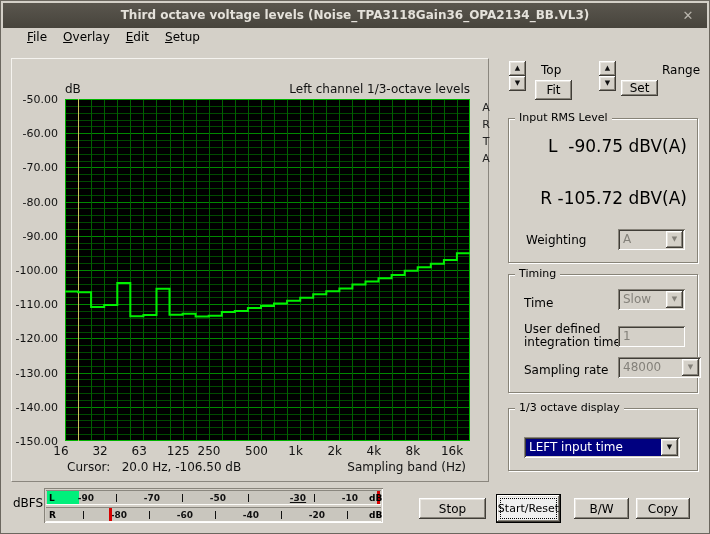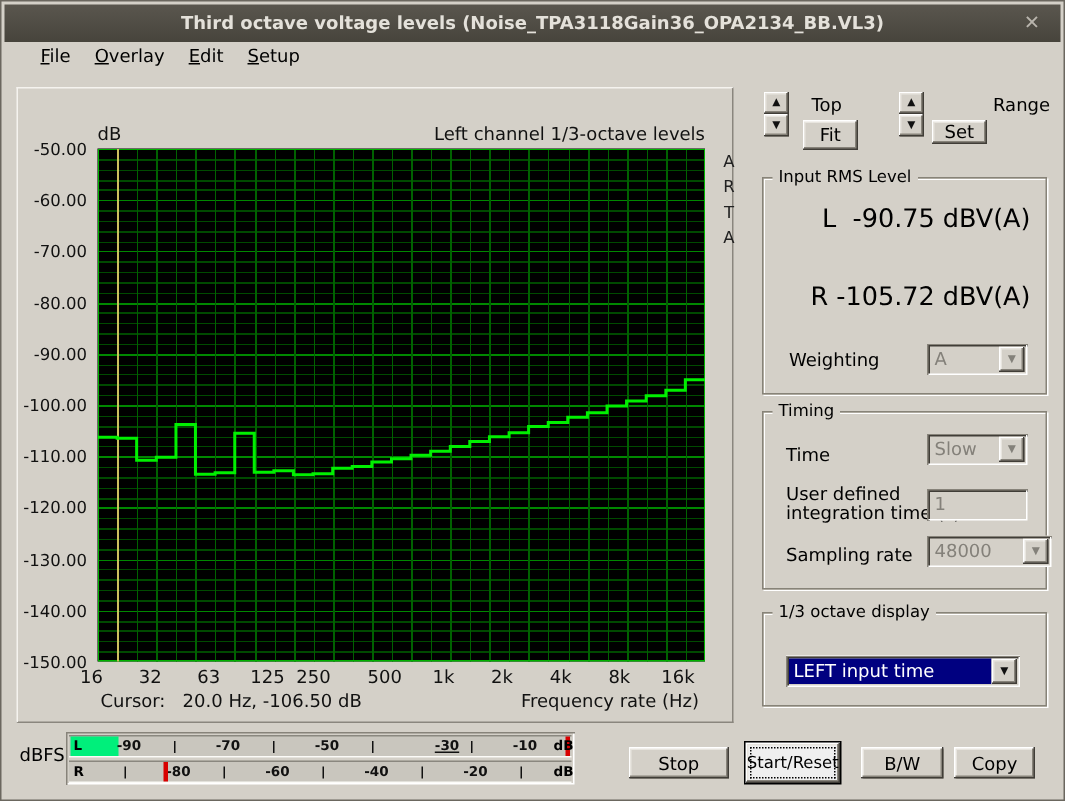--- a/index.html
+++ b/index.html
@@ -211,21 +211,21 @@
         <div class="xlab" style="left: 322.7px;">2k</div>
         <div class="xlab" style="left: 361.8px;">4k</div>
         <div class="xlab" style="left: 400.9px; text-align: right;">8k</div>
         <div class="xlab" style="left: 440px;">16k</div>
       </div>
     <div id="arta-mark">A
 R
 T
 A</div>
     <div id="cursor-readout">Cursor:   20.0 Hz, -106.50 dB</div>
-    <div id="freq-band-label">Frequency rate (Hz)</div>
+    <div id="freq-band-label">Sampling band (Hz)</div>
   </div>
 
   <div class="spinner" style="left:508px; top:60px; height:30px;">
     <div class="spin-btn raised" style="top:0;"><span>▲</span></div>
     <div class="spin-btn raised" style="top:15px;"><span>▼</span></div>
   </div>
   <div class="ctl-label" style="left:540px; top:62px;">Top</div>
   <button class="btn raised" style="left:534px; top:79px; width:37px; height:20px;">Fit</button>
 
   <div class="spinner" style="left:598px; top:60px; height:30px;">

